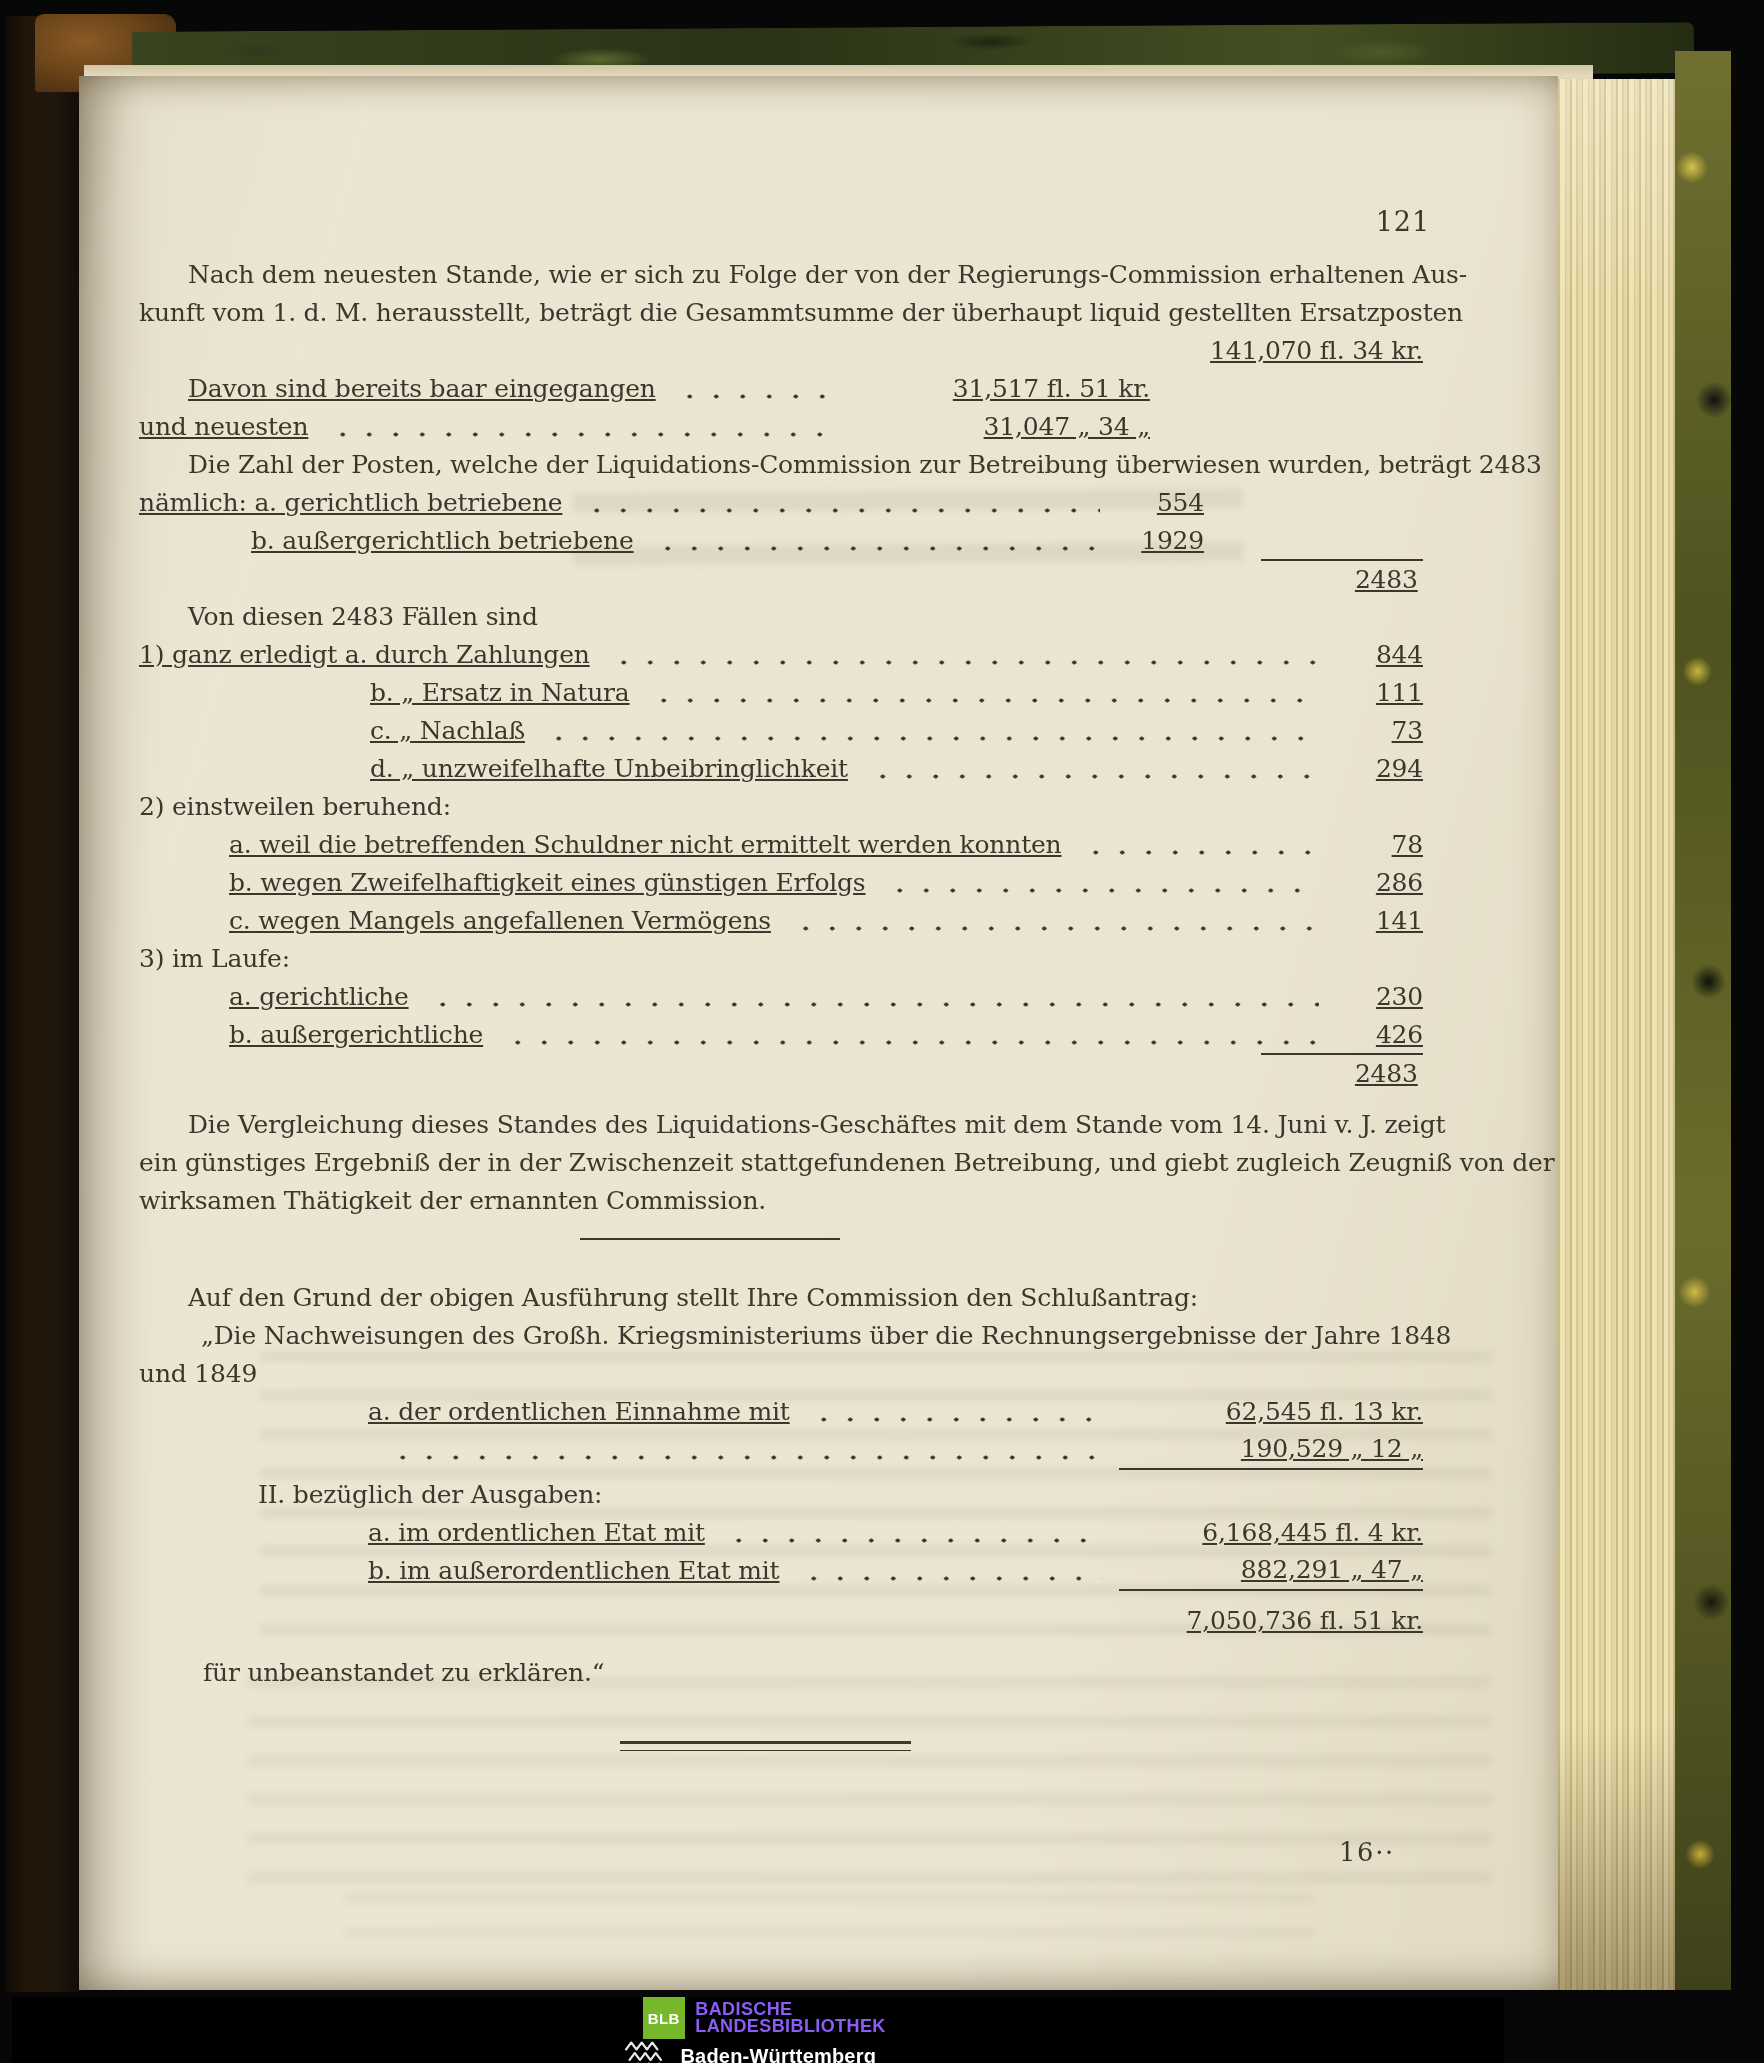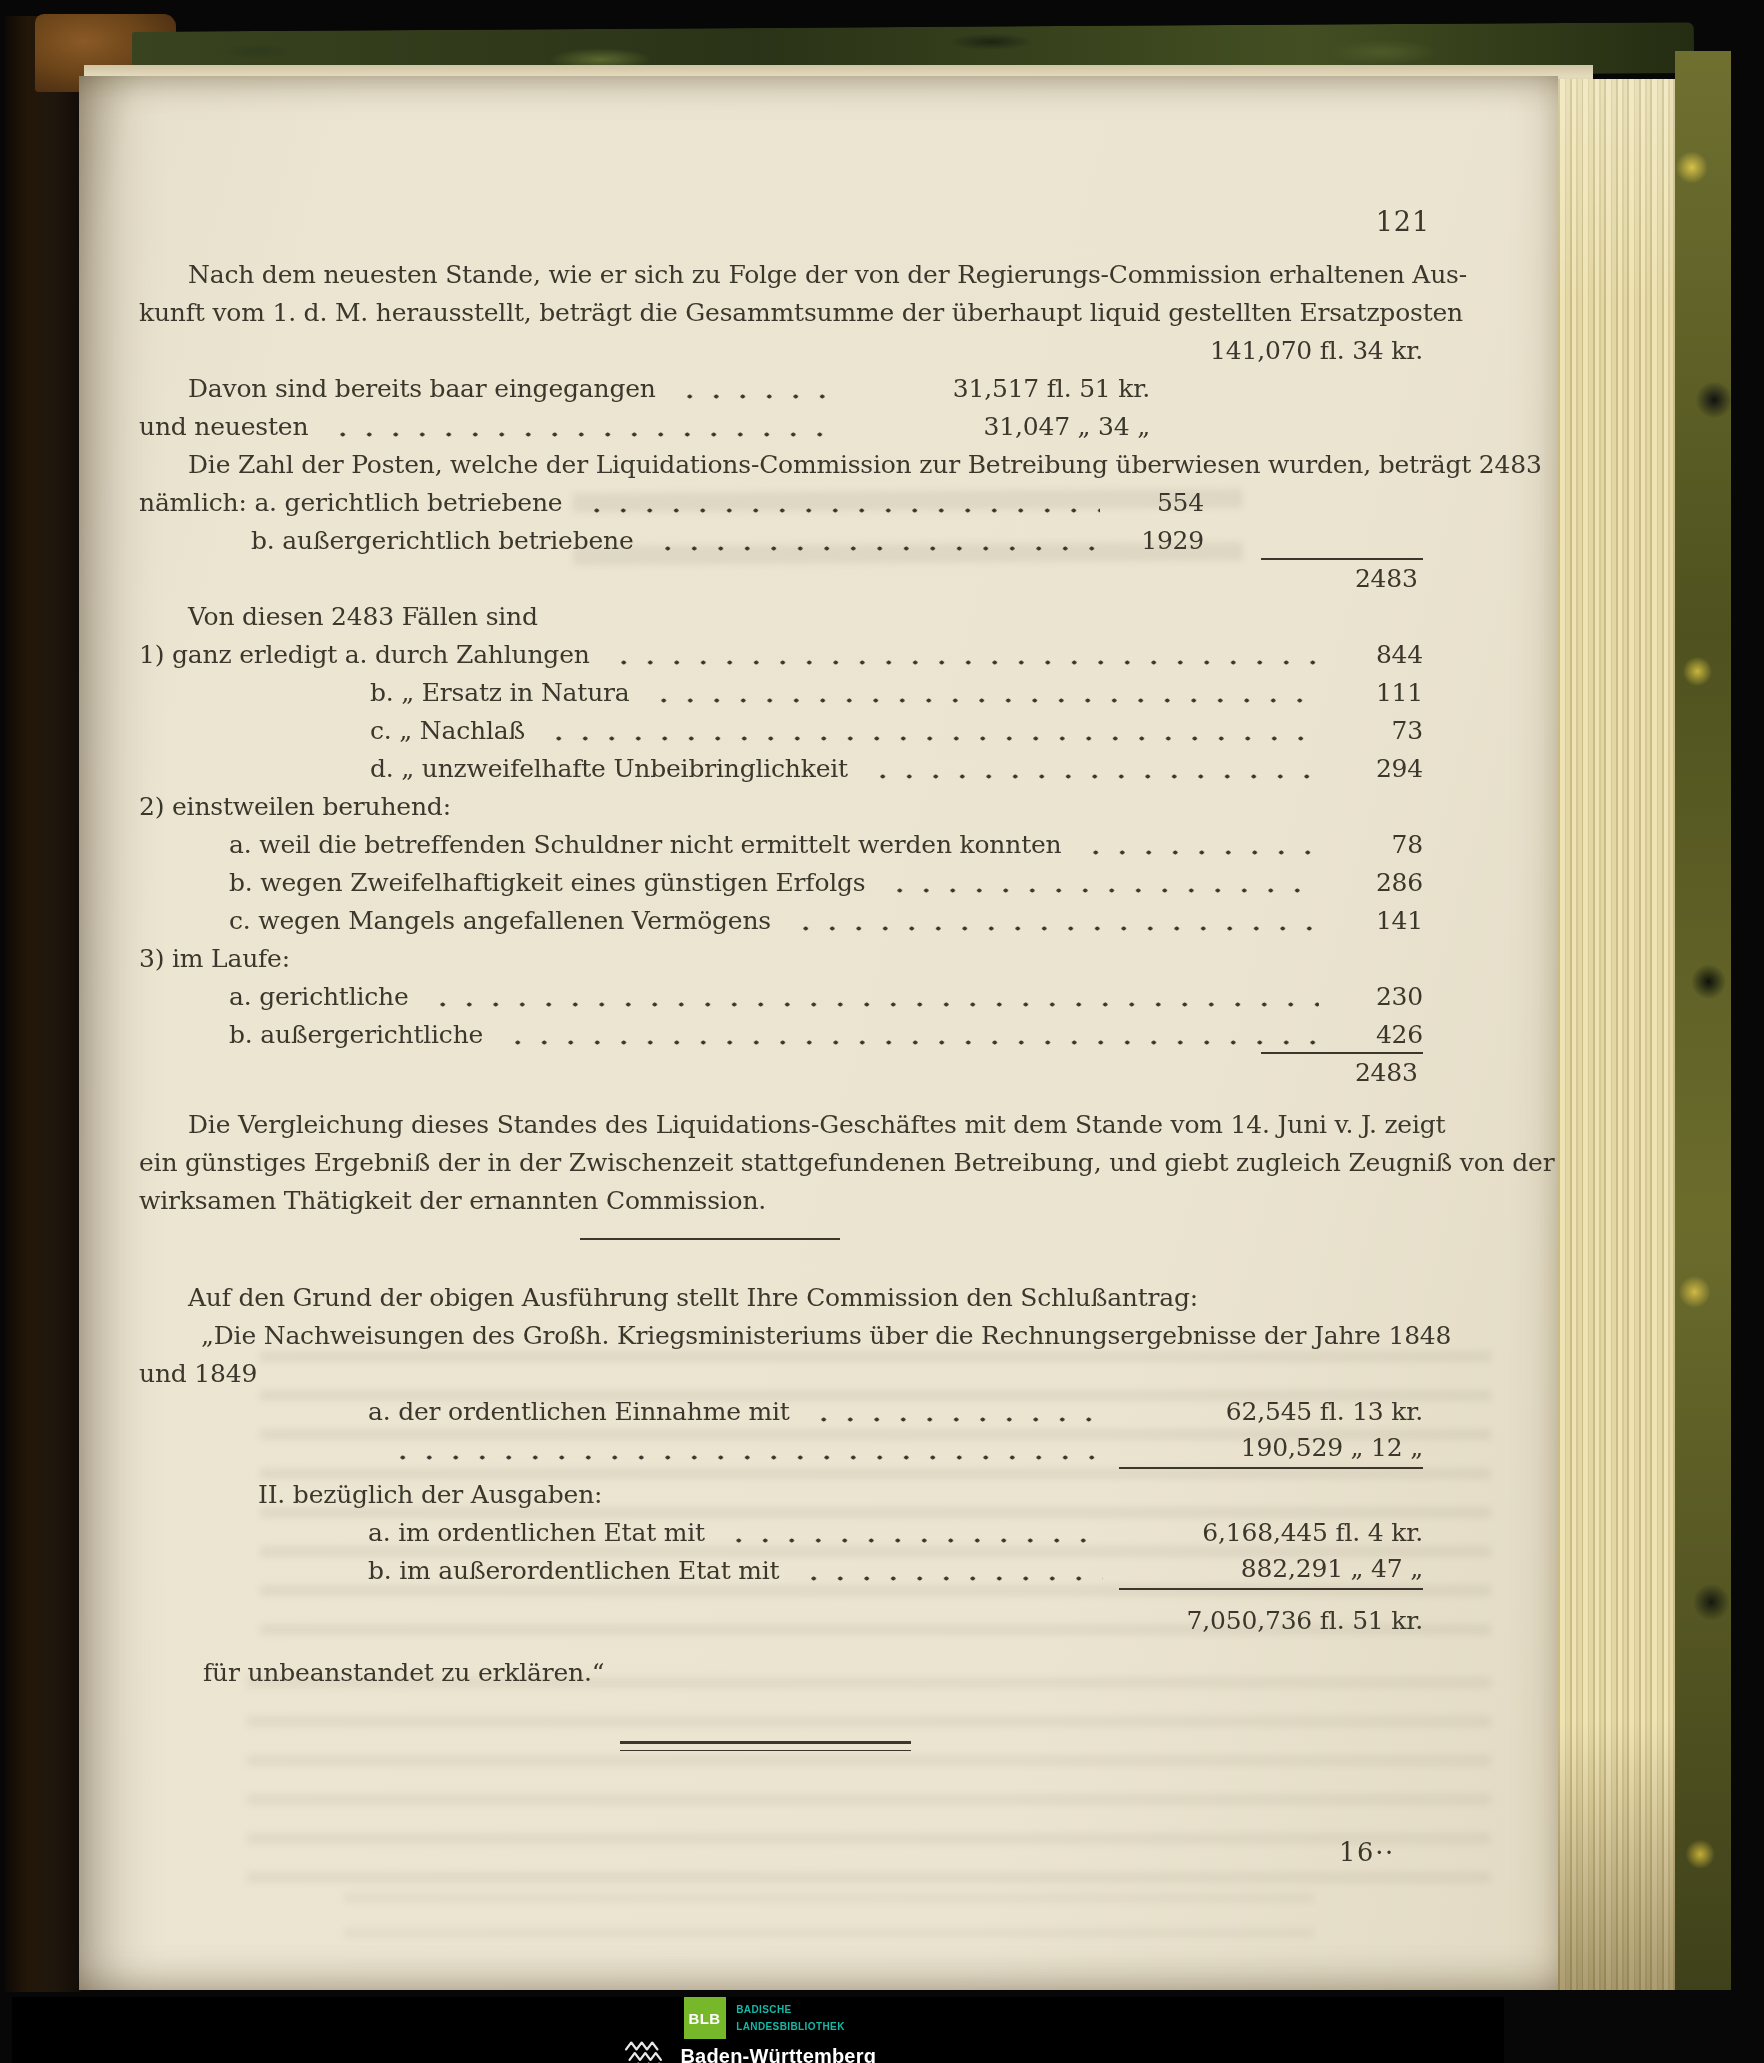--- a/index.html
+++ b/index.html
@@ -49,21 +49,21 @@
       background:repeating-linear-gradient(180deg,rgba(125,118,96,.26) 0 10.6px,transparent 10.6px 39px);}
   .g4{left:265px;top:1817px;width:970px;height:71px;opacity:.3;
       background:repeating-linear-gradient(180deg,rgba(125,118,96,.26) 0 9.7px,transparent 9.7px 35px);}
 
   
   .ink{color:#3b372c;}
   .pagenum{position:absolute;left:1306px;top:206px;width:124px;text-align:right;
     font-size:27px;letter-spacing:0.9px;}
   .textcol{position:absolute;left:139px;top:256px;width:1284px;font-size:25px;letter-spacing:-0.2px;}
   .line{height:38px;line-height:38px;white-space:nowrap;}
-  .row,.amount,.total,.sum{display:flex;align-items:flex-end;}
+  .row,.amount,.total,.sum{display:flex;align-items:center;text-decoration:underline;}
   .lbl{flex:0 0 auto;}
   .spacer{flex:1 1 auto;}
   .leader{flex:1 1 auto;min-width:26.5px;height:38px;margin:0 16px 0 17.6px;
     background-image:radial-gradient(circle,#3b372c 1.9px,rgba(0,0,0,0) 2.4px);
     background-size:26.5px 5.3px;background-repeat:repeat-x;background-position:3.5px 24px;}
   .val{flex:0 0 auto;text-align:right;}
   .val.num{width:88px;}
   .val.num-mid{width:88px;margin-right:219px;}
   .val.money{width:304px;}
   .val.money-mid{width:304px;margin-right:273px;}
@@ -75,21 +75,21 @@
     border-top:3.5px solid #3b372c;border-bottom:1.8px solid #3b372c;}
   .sig{position:absolute;left:1339px;top:1837px;width:97px;font-size:25.6px;text-align:left;letter-spacing:1.8px;}
 
   
   .footer{position:absolute;left:12px;bottom:0;width:1492px;height:67px;background:#000;
     display:flex;align-items:center;justify-content:space-between;
     font-family:"Liberation Sans","DejaVu Sans",sans-serif;flex-direction:column;}
   .brand-left{display:flex;align-items:center;gap:10.6px;padding-left:12.4px;}
   .blb-box{width:42px;height:42px;background:#76b82a;color:#fff;display:flex;align-items:center;justify-content:center;
     font-weight:bold;font-size:15px;letter-spacing:0.4px;}
-  .blb-text{color:#14b8a6;font-weight:bold;font-size:10px;line-height:17px;letter-spacing:0.4px;}
+  .blb-text{color:#8b5cf6;font-weight:bold;font-size:18px;line-height:17px;letter-spacing:0.4px;}
   .brand-right{display:flex;align-items:center;gap:10.6px;padding-right:16px;color:#fff;}
   .bw-label{font-size:20px;font-weight:bold;letter-spacing:0.2px;}
   .bw-icon svg{display:block;}
 </style>
 </head>
 <body>
 
 <div class="stage">
 
   <div class="spine"></div>

